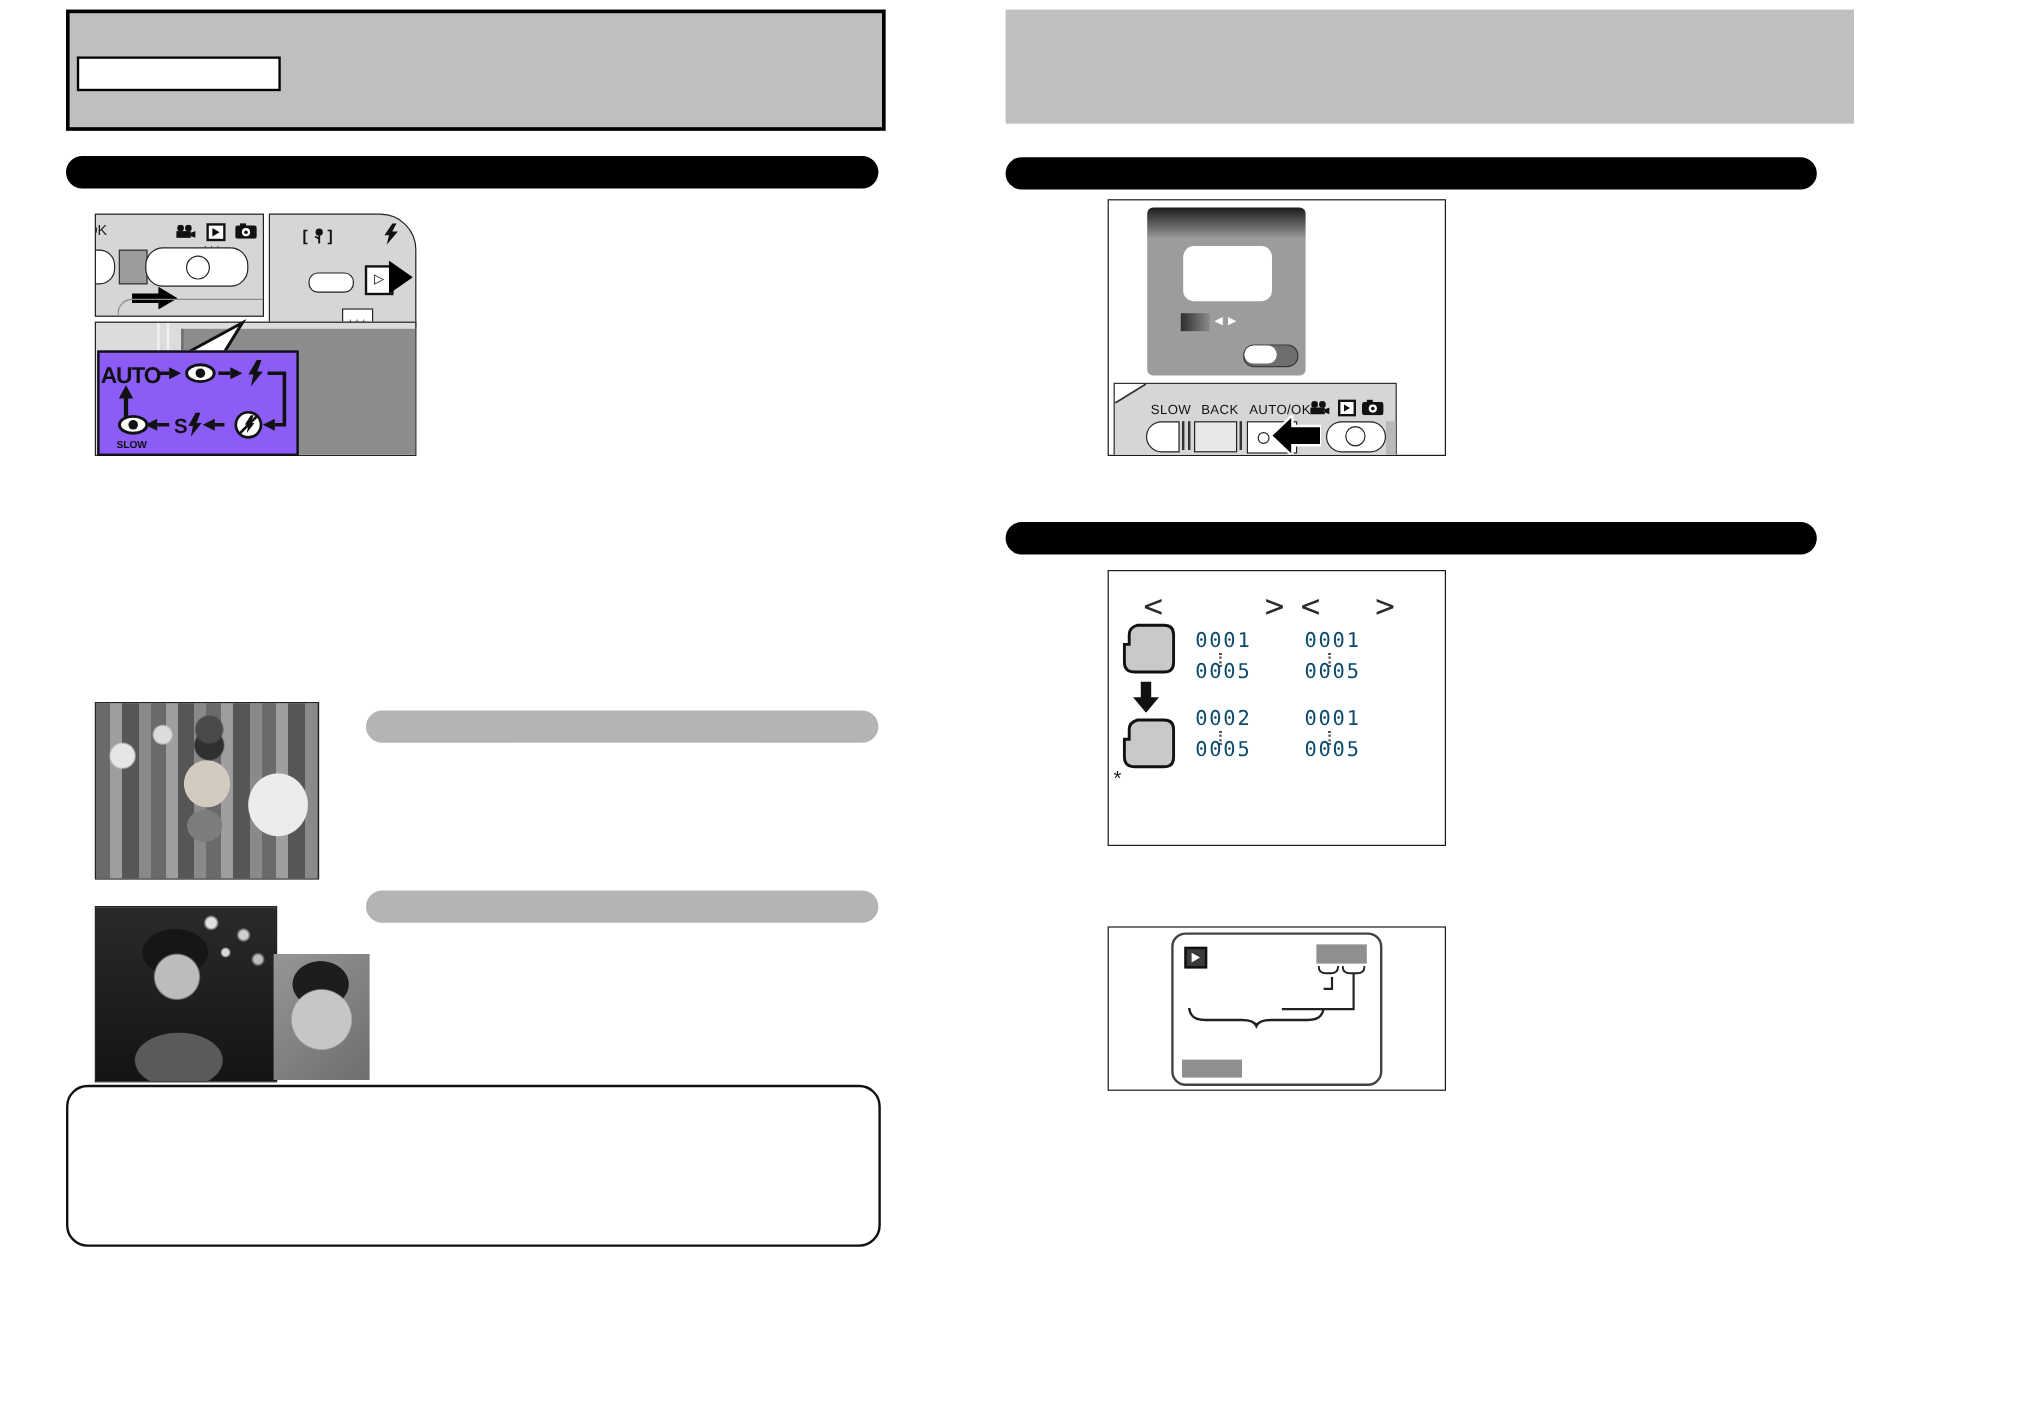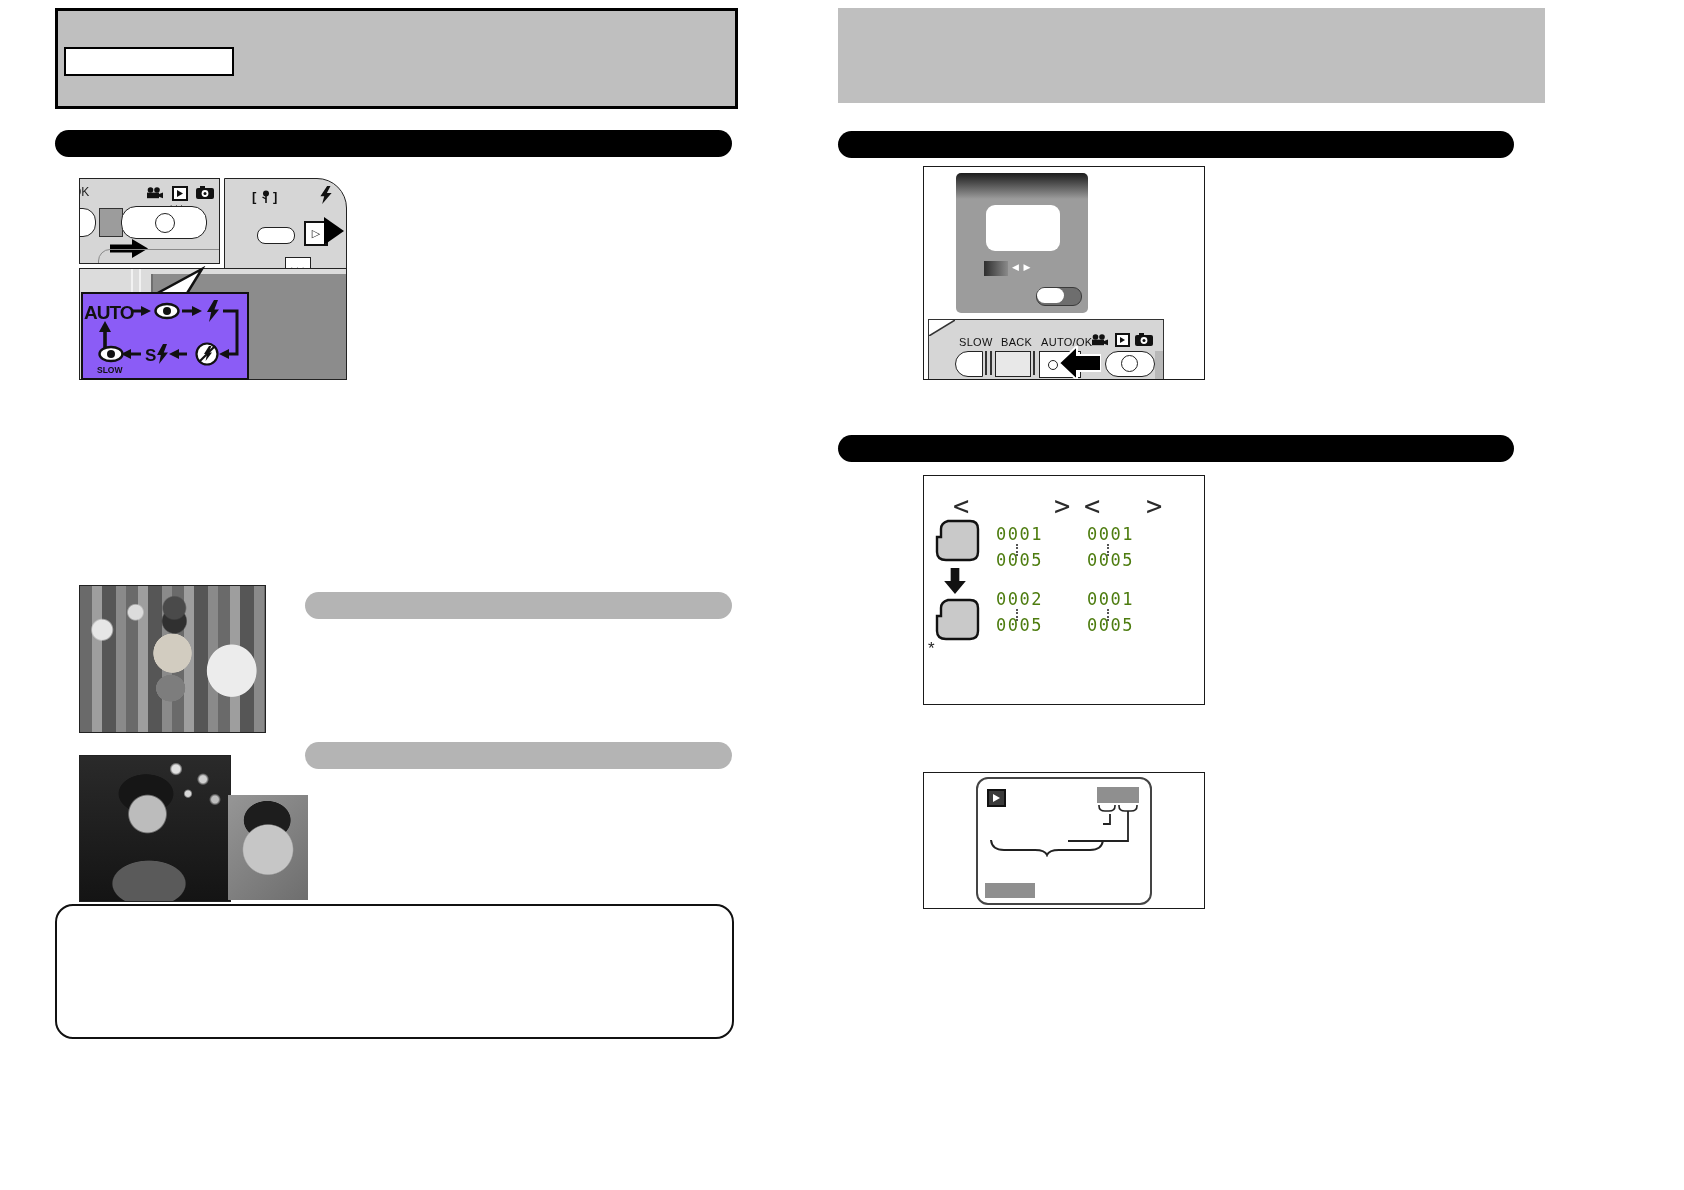--- a/index.html
+++ b/index.html
@@ -5,21 +5,21 @@
   html,body{margin:0;padding:0;background:#fff;}
   #page{position:relative;width:1684px;height:1190px;background:#ffffff;overflow:hidden;
         font-family:"Liberation Sans", sans-serif;color:#111;}
   .abs{position:absolute;}
   .graybox{background:#bfbfbf;}
   .bar{background:#000;border-radius:14px;}
   .pill{background:#b4b4b4;border-radius:14px;}
   .framebox{background:#fff;border:2px solid #1a1a1a;}
   .panel{background:#d6d6d6;border:1.5px solid #222;}
   .lbl{font-size:11px;letter-spacing:.3px;color:#111;}
-  .num{font-family:"DejaVu Sans Mono", monospace;font-size:17px;letter-spacing:1.5px;color:#4d7c0f;}
+  .num{font-family:"DejaVu Sans Mono", monospace;font-size:17px;letter-spacing:1.5px;color:#0c4a6e;}
   .hdr{font-family:"DejaVu Sans Mono", monospace;font-size:27px;font-weight:400;color:#2b2b2b;}
   .vdots{width:0;border-left:2px dotted #555;height:12px;}
   svg{display:block;}
 </style>
 </head>
 <body>
 
 <div id="page">
 
   <div class="abs graybox" style="left:55px;top:8px;width:677px;height:95px;border:3px solid #000;">

